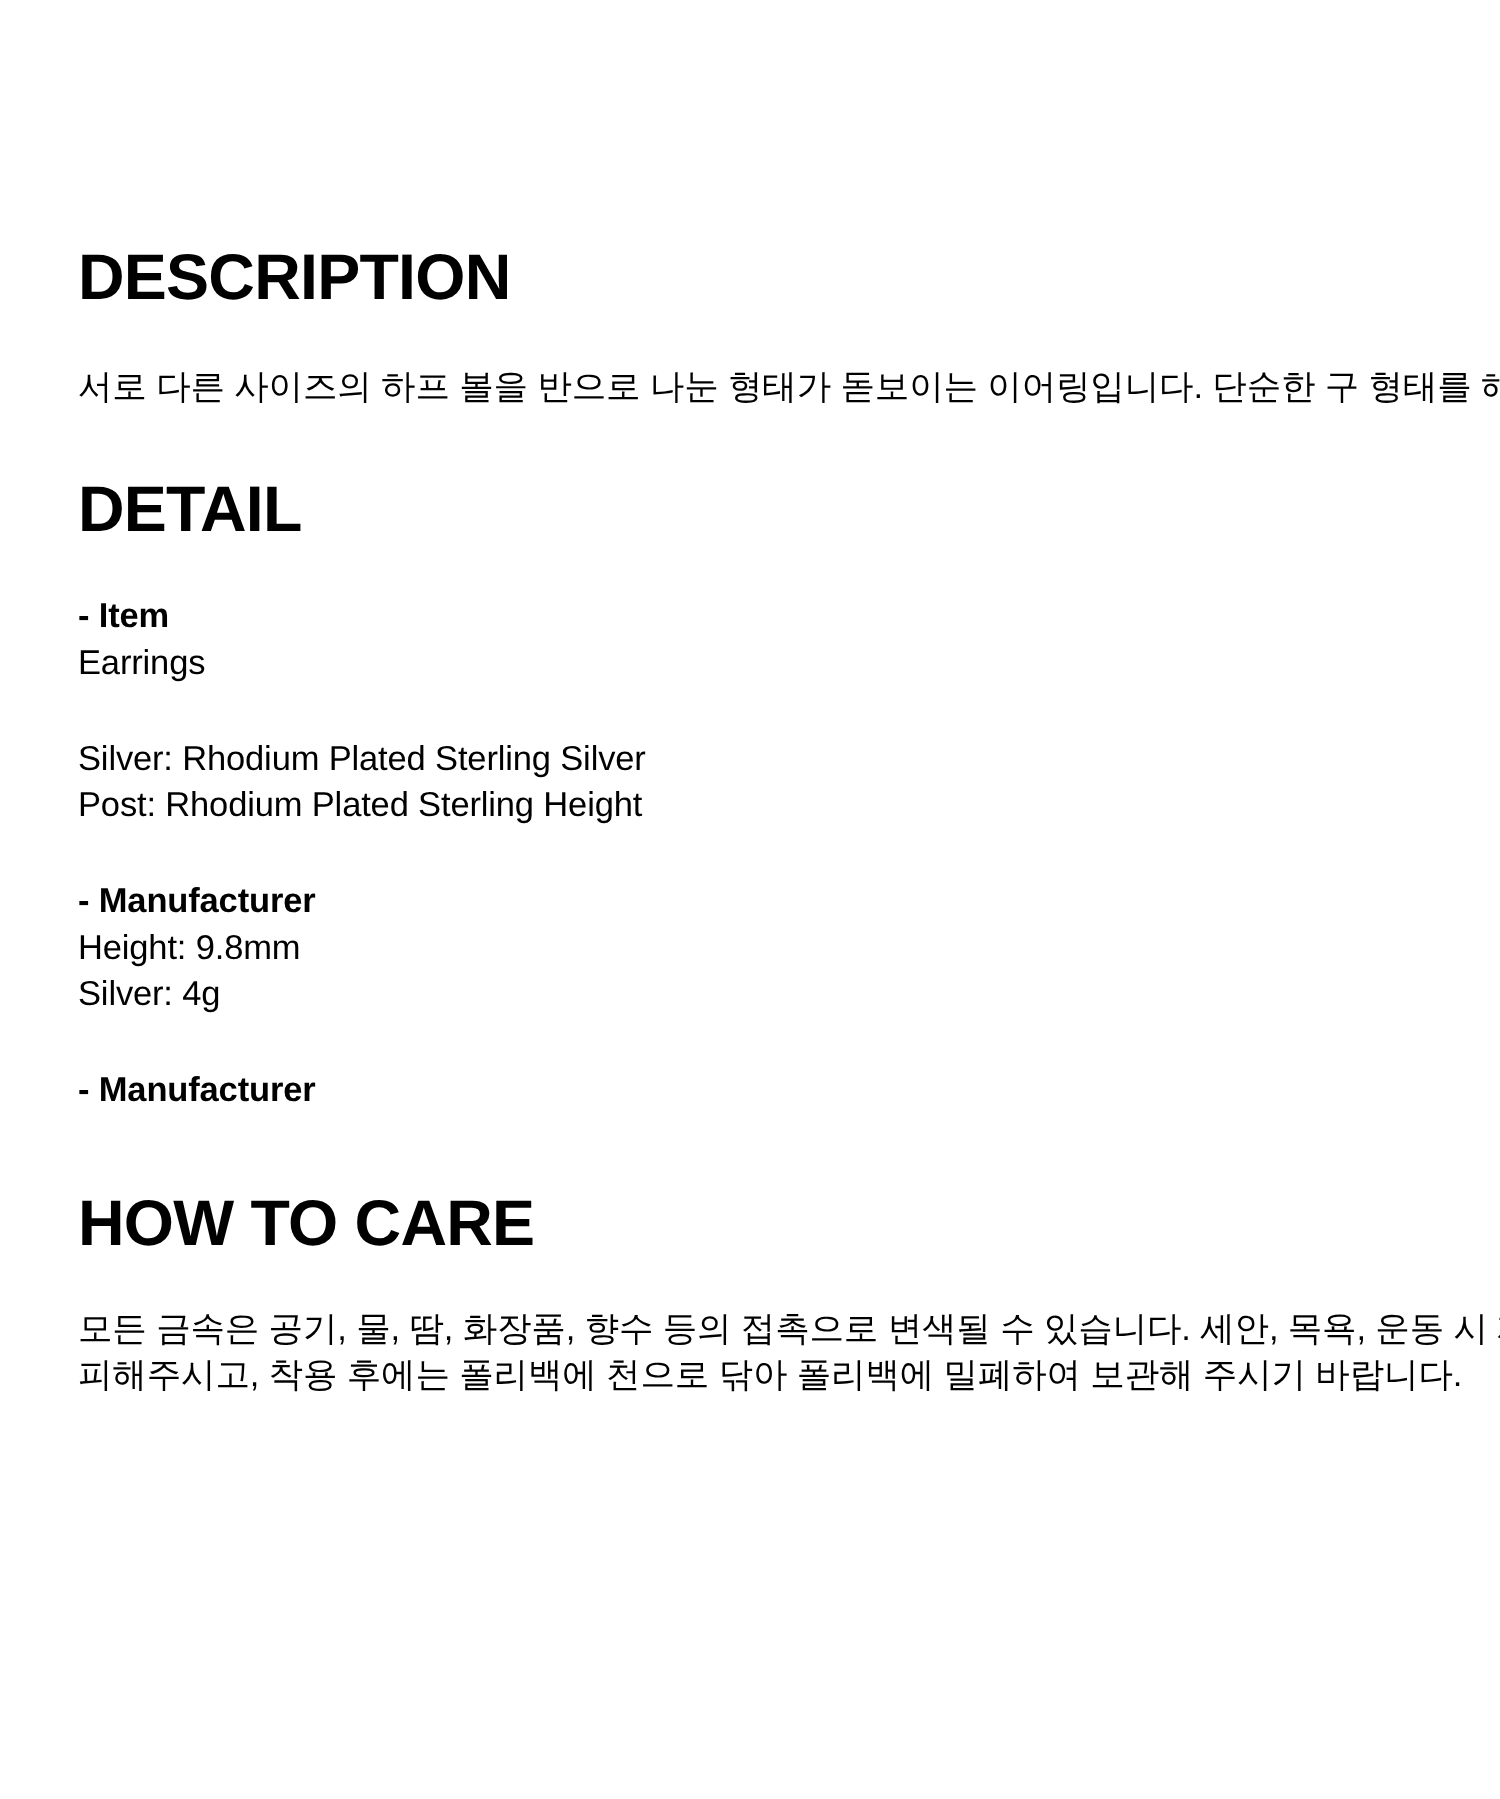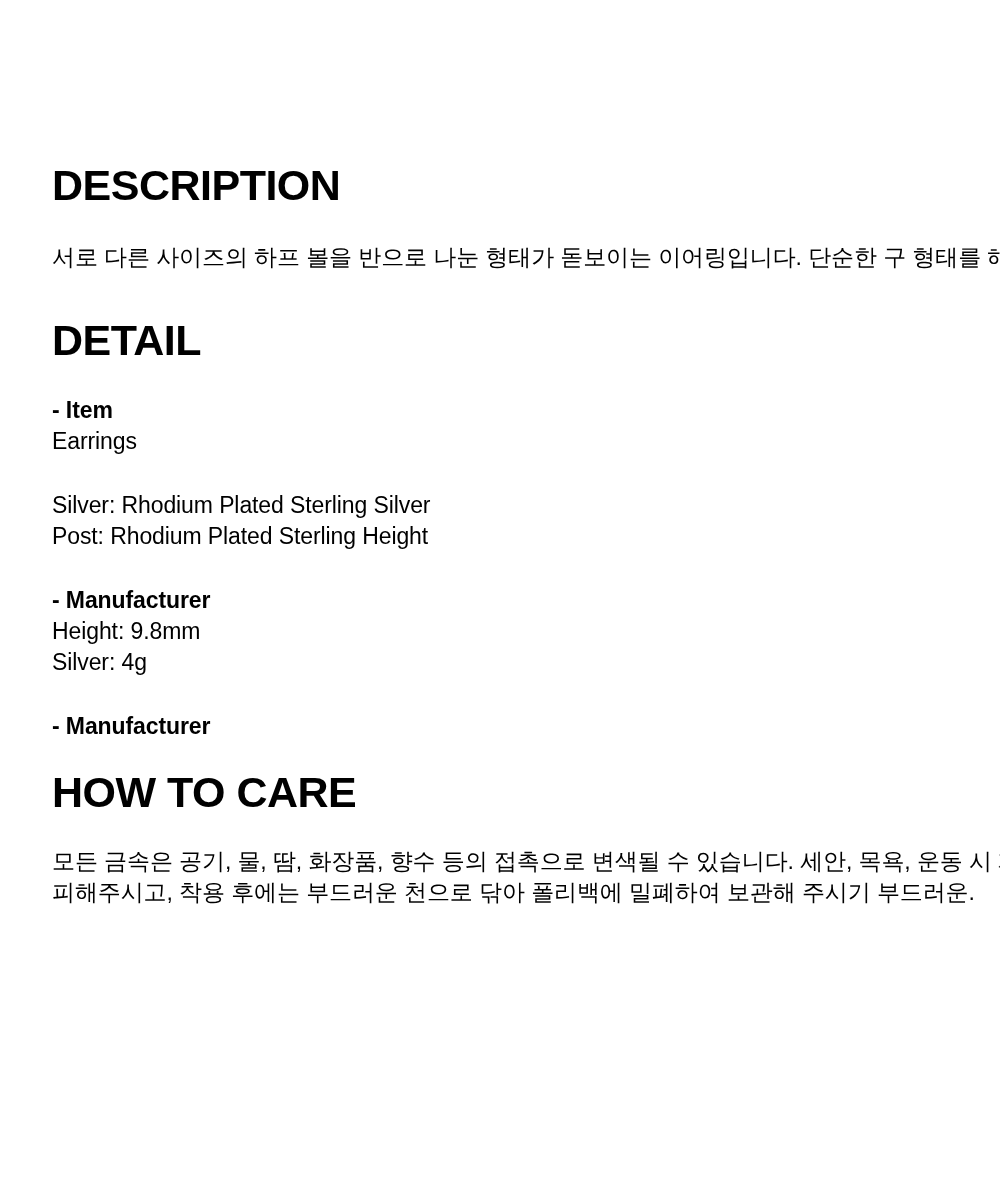--- a/index.html
+++ b/index.html
@@ -23,21 +23,21 @@
   .section-title {
     margin: 0;
     font-size: 43px;
     line-height: 43px;
     font-weight: 700;
     letter-spacing: -0.5px;
     color: #000000;
   }
   #description-title { margin-top: 164px; }
   #detail-title     { margin-top: 46px; }
-  #care-title       { margin-top: 29px; }
+  #care-title       { margin-top: 53px; }
 
   .body-text {
     font-size: 23px;
     line-height: 31px;
     letter-spacing: -0.1px;
     color: #000000;
   }
   .para { margin-top: 35px; }
   #care-para { margin-top: 32px; }
 
@@ -80,17 +80,17 @@
 
     <div class="group body-text">
       <div class="group-label line">- Manufacturer</div>
     </div>
   </section>
 
   <section>
     <h2 id="care-title" class="section-title">HOW TO CARE</h2>
     <div id="care-para" class="para body-text">
       <div class="line">모든 금속은 공기, 물, 땀, 화장품, 향수 등의 접촉으로 변색될 수 있습니다. 세안, 목욕, 운동 시 제품 착용을</div>
-      <div class="line">피해주시고, 착용 후에는 부드러운 천으로 닦아 폴리백에 밀폐하여 보관해 주시기 부드러운.</div>
+      <div class="line">피해주시고, 착용 후에는 폴리백에 천으로 닦아 폴리백에 밀폐하여 보관해 주시기 바랍니다.</div>
     </div>
   </section>
 
 </div>
 
 </body></html>

